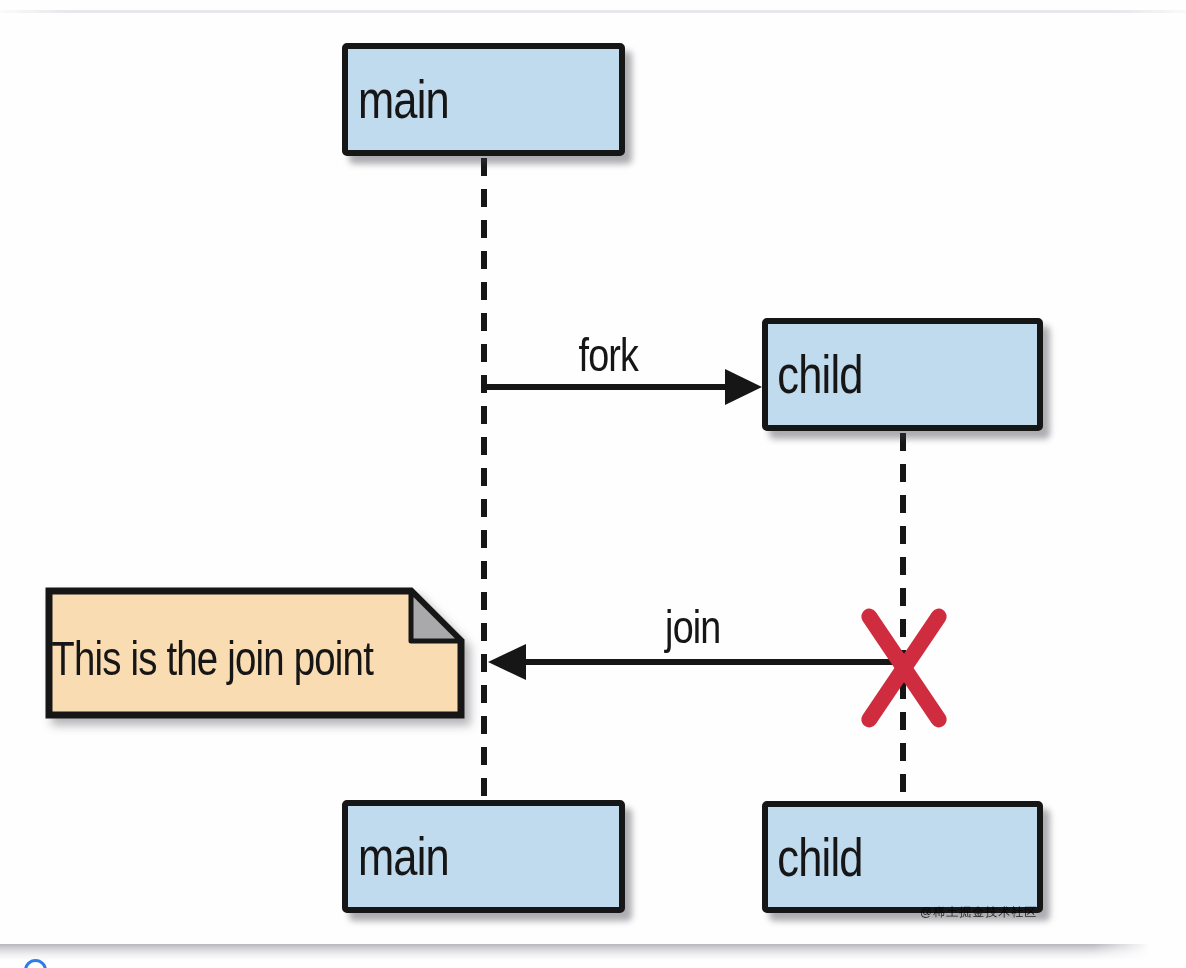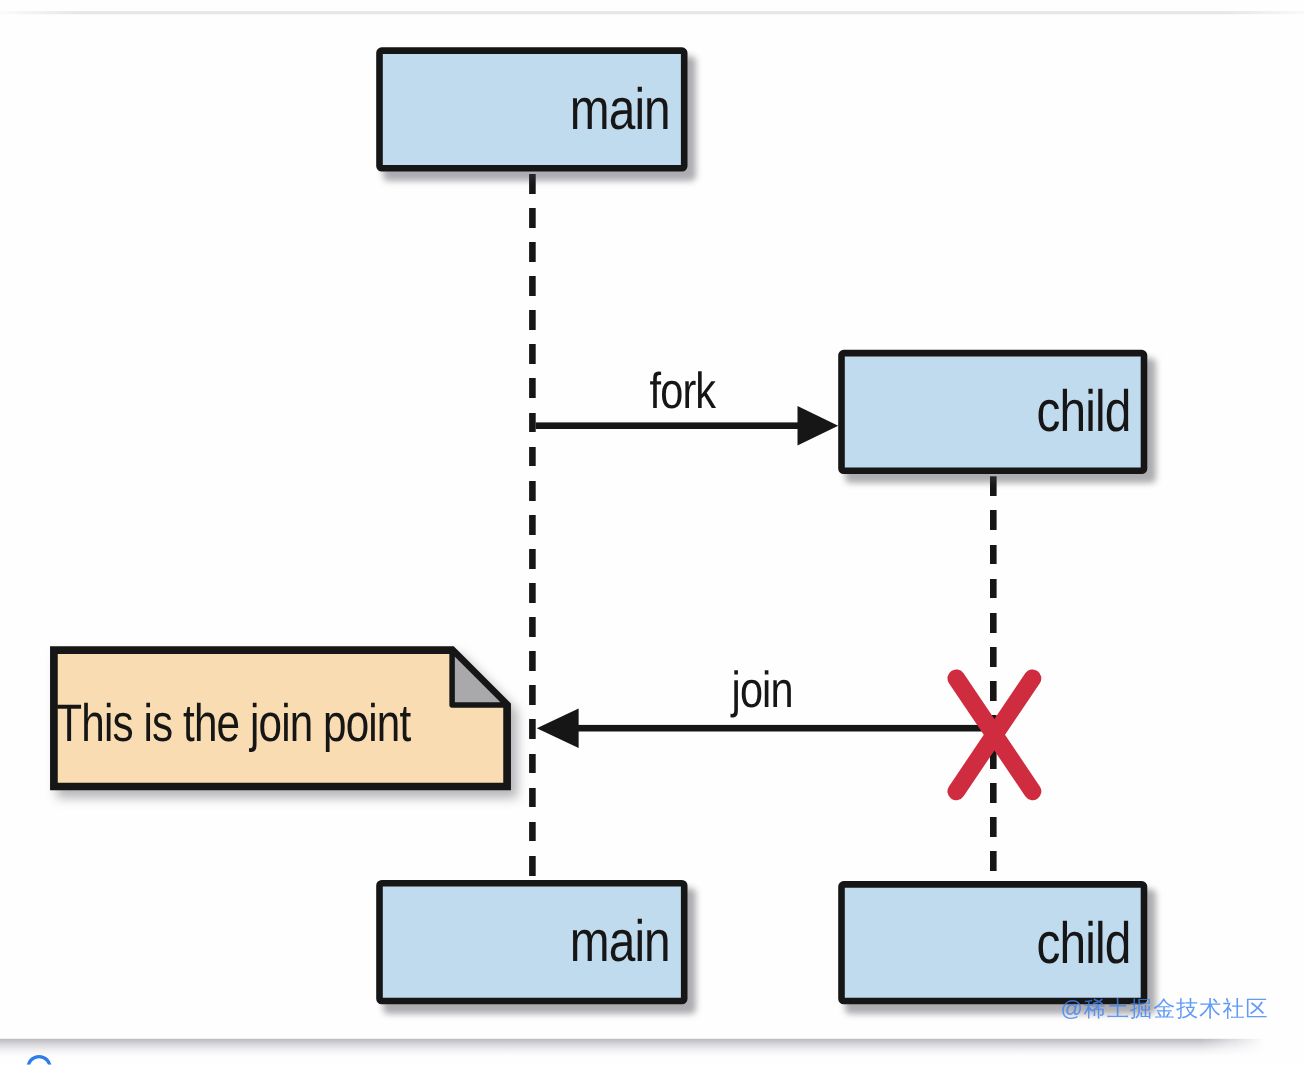--- a/index.html
+++ b/index.html
@@ -39,21 +39,21 @@
 
   
   .actor-box {
     position: absolute;
     background: #c0daee;
     border: 6px solid #161616;
     border-radius: 5px;
     box-shadow: 7px 8px 6px rgba(62,62,72,0.42);
     display: flex;
     align-items: center;
-    justify-content: flex-end;
+    justify-content: flex-start;
   }
   .actor-label {
     display: inline-block;
     font-size: 53px;
     color: #161616;
     transform: scaleX(0.82);
     transform-origin: center;
     letter-spacing: -1px;
   }
   .box-main-top    { left: 342px; top: 43px;  width: 271px; height: 101px; }
@@ -100,21 +100,21 @@
     color: #161616;
     font-size: 46px;
     text-align: center;
   }
   .msg-label span {
     display: inline-block;
     transform: scaleX(0.82);
     transform-origin: center;
     letter-spacing: -1px;
   }
-  .label-fork { left: 540px; top: 328px; width: 160px; }
+  .label-fork { left: 528px; top: 328px; width: 160px; }
   .label-work { left: 510px; top: 480px; width: 320px; }
   .label-join { left: 608px; top: 600px; width: 170px; text-align: center; }
 
   
   .x-bar {
     position: absolute;
     left: 896px; top: 598px;
     width: 16px; height: 140px;
     background: #d02c3f;
     border-radius: 9px;
@@ -142,24 +142,24 @@
   .note-text span {
     display: inline-block;
     transform: scaleX(0.8);
     transform-origin: center;
     letter-spacing: -1px;
   }
 
   
   .watermark {
     position: absolute;
-    left: 964px; top: 904px;
-    font-size: 20px;
+    left: 920px; top: 904px;
+    font-size: 12px;
     letter-spacing: 1px;
-    color: #3b82f6;
+    color: #000000;
     opacity: 0.8;
   }
 </style>
 </head>
 <body>
 
 <div id="stage">
 
   <div class="top-hairline"></div>
 

